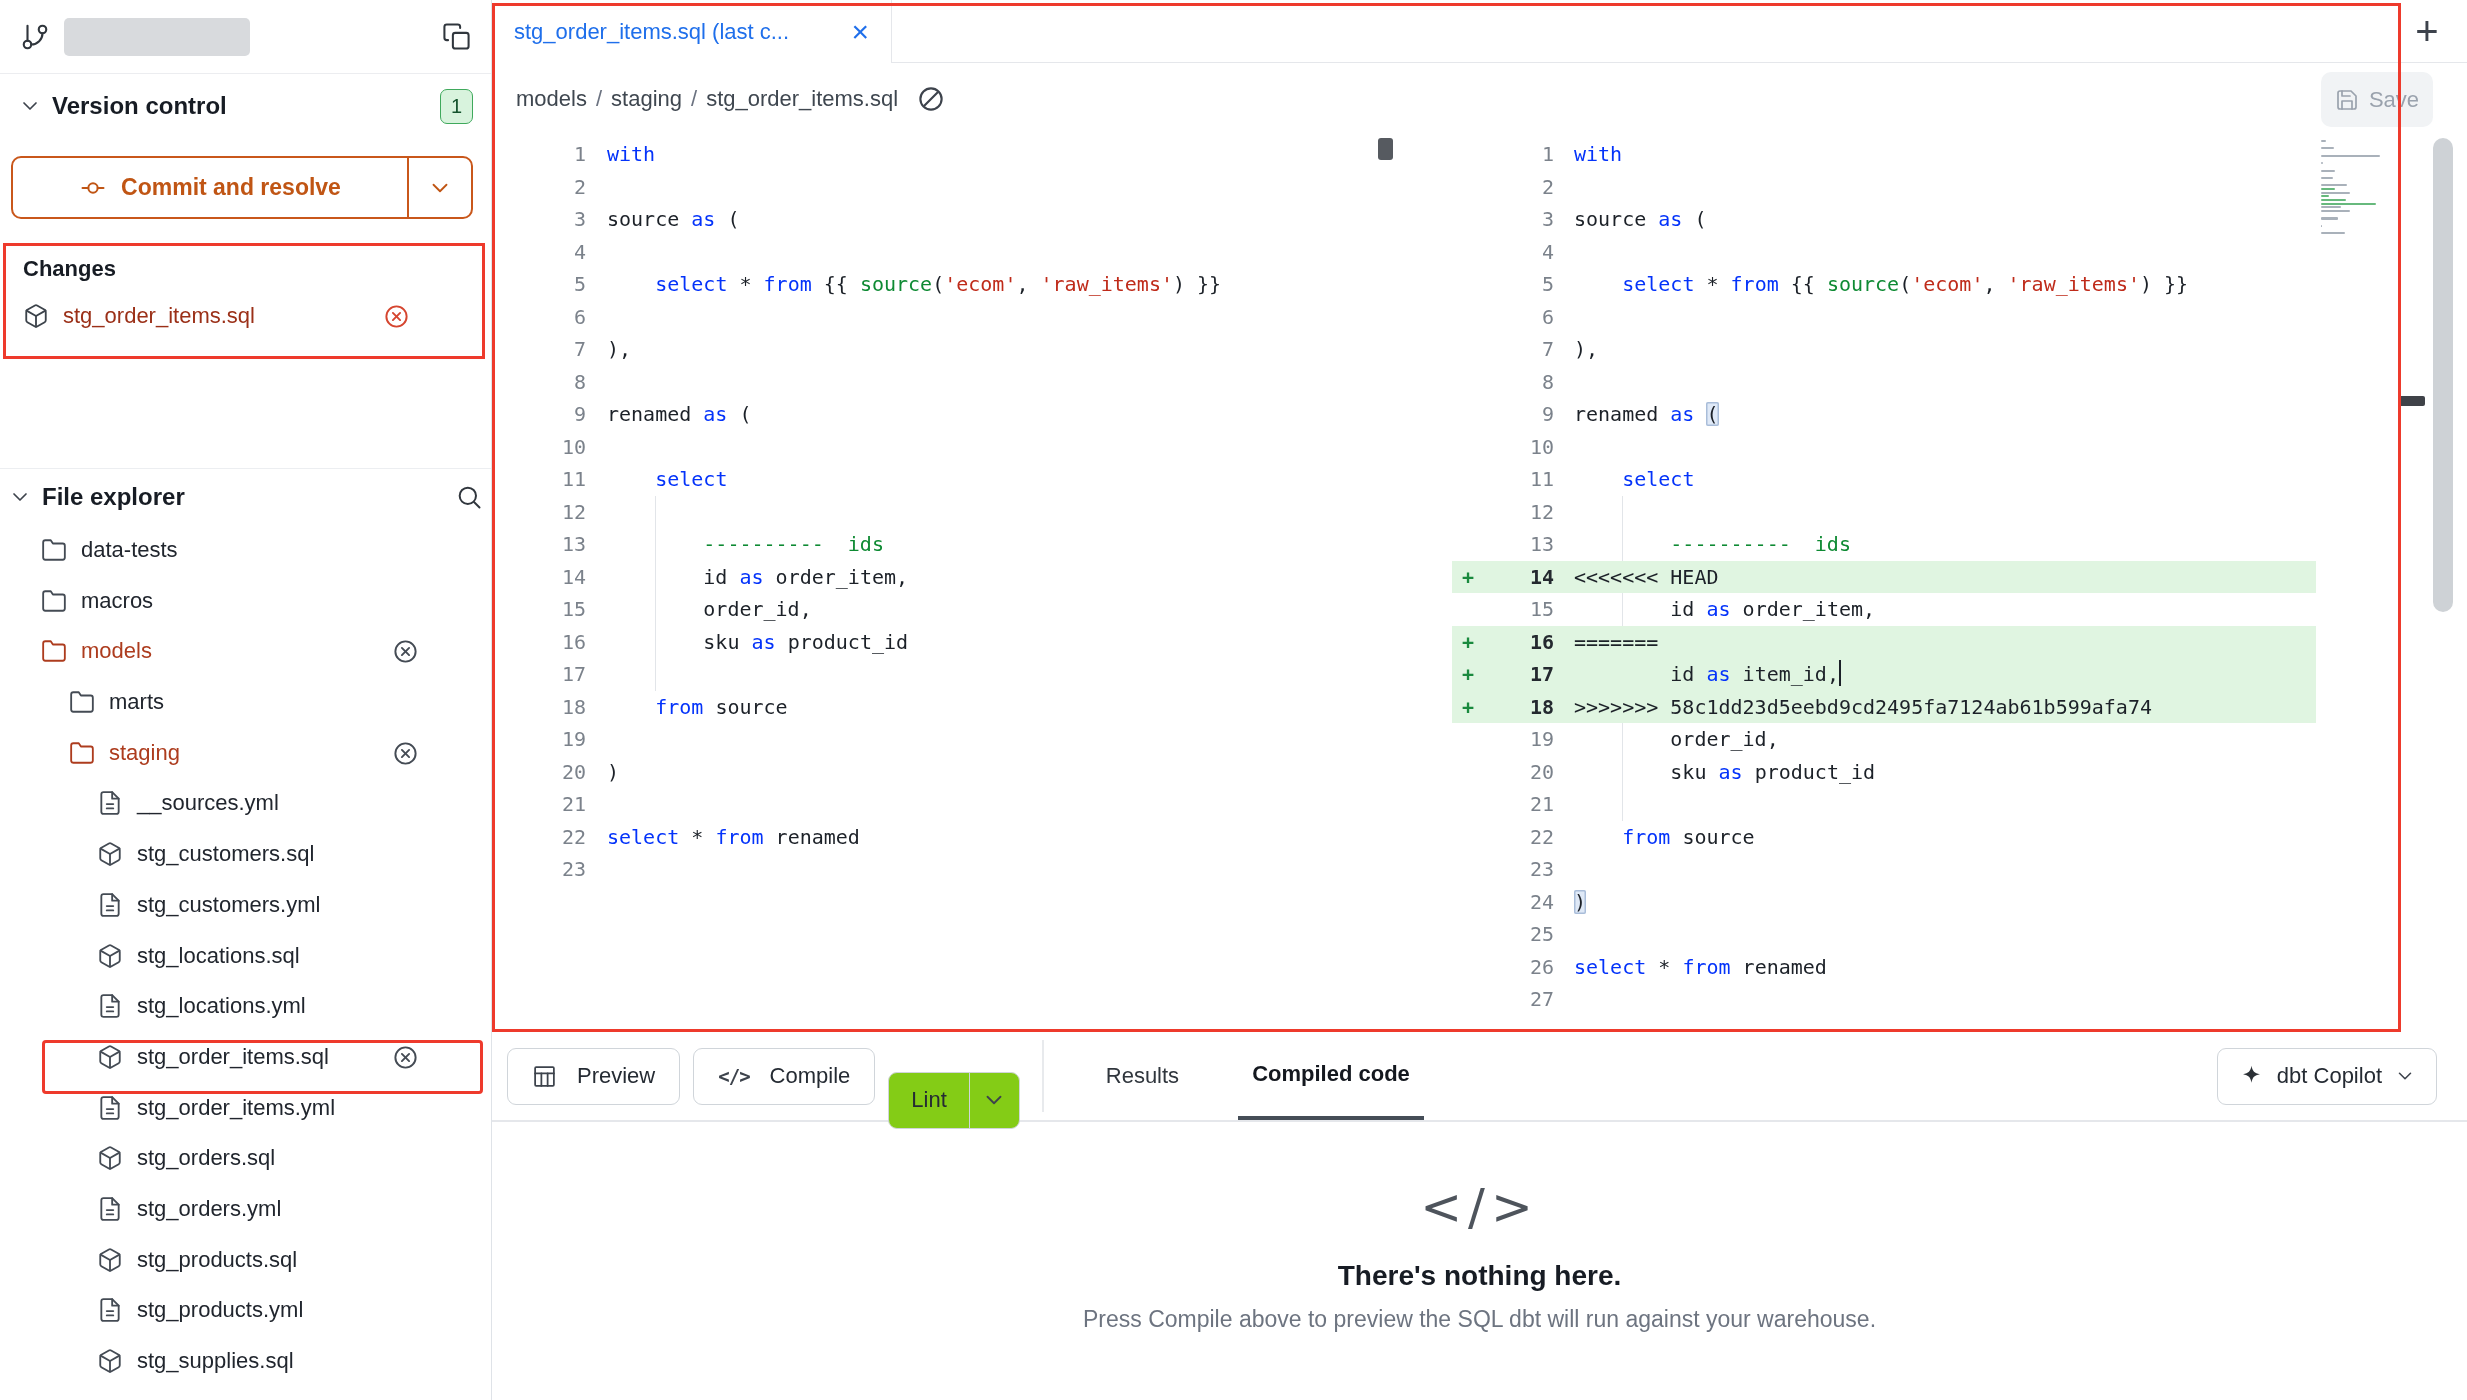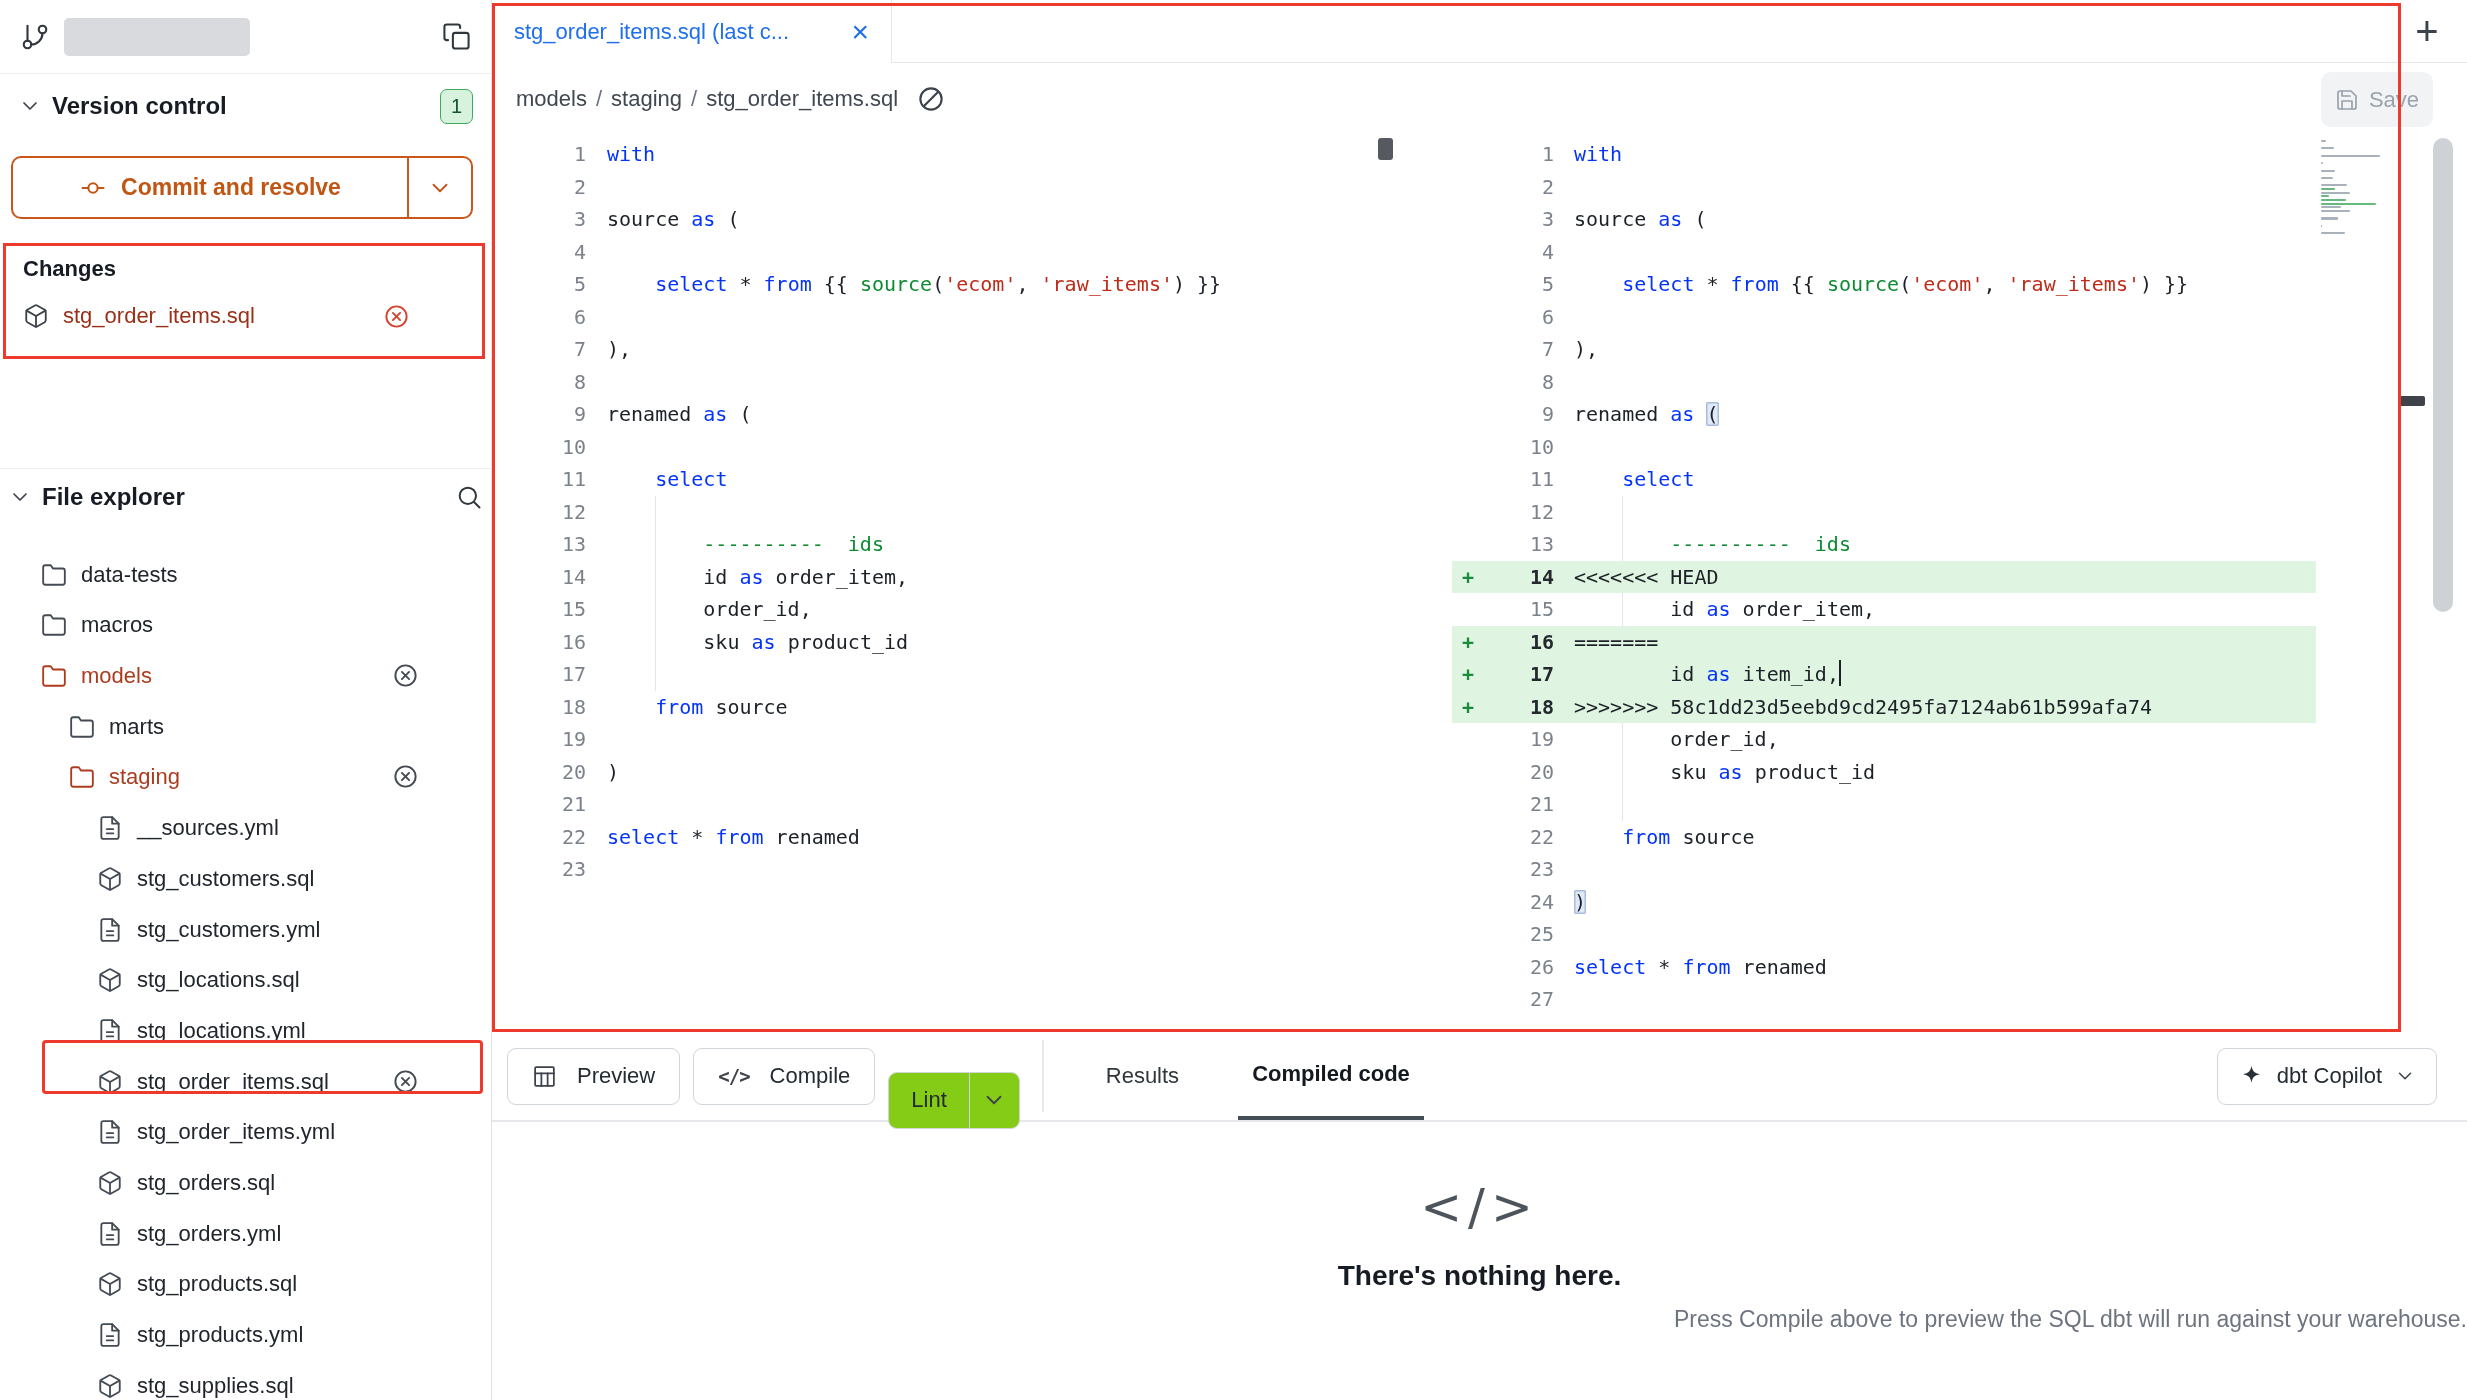--- a/index.html
+++ b/index.html
@@ -32,21 +32,21 @@
   .change-name{margin-left:14px;color:#9b3018;}
   .discard{color:var(--discard-red,#d5452f);cursor:pointer;}
   .discard svg{width:27px;height:27px;}
   .change-row .discard{position:absolute;left:380px;}
   .sb-divider{position:absolute;left:0;top:468px;width:100%;height:1px;background:#eceef1;}
   .fx-header{position:absolute;left:0;top:474px;width:100%;height:46px;display:flex;align-items:center;padding:0 8px;}
   .fx-label{font-size:24px;font-weight:600;color:#171c24;margin-left:10px;}
   .search-ic{margin-left:auto;color:#30363d;cursor:pointer;}
   .search-ic svg{width:28px;height:28px;}
   .tree{position:absolute;left:0;top:537px;width:100%;}
-  .tree-row{position:relative;height:50.7px;display:flex;align-items:flex-end;font-size:22px;color:#21262e;cursor:pointer;}
+  .tree-row{position:relative;height:50.7px;display:flex;align-items:flex-start;font-size:22px;color:#21262e;cursor:pointer;}
   .tree-row .icn{color:#444b54;margin-right:14px;}
   .lvl0{padding-left:41px;}
   .lvl1{padding-left:69px;}
   .lvl2{padding-left:97px;}
   .tree-row.modified .tree-name{color:var(--modified-red,#ad3c1e);}
   .tree-row.modified .type-ic{color:var(--modified-red,#ad3c1e);}
   .tree-discard{position:absolute;left:392px;margin:0 !important;}
 
   
   .main{position:absolute;left:492px;top:0;right:0;bottom:0;background:#fff;}
@@ -106,21 +106,21 @@
   .compiled-tab{height:100%;display:flex;align-items:center;padding:0 14px;font-size:22px;font-weight:600;color:#14181f;border-bottom:4px solid #454d57;margin-left:45px;cursor:pointer;}
   .copilot-btn{margin-left:auto;margin-right:30px;height:57px;border:1.5px solid #d0d5da;border-radius:9px;background:#fff;display:flex;align-items:center;gap:12px;font-size:22px;color:#252b33;padding:0 20px;font-family:inherit;cursor:pointer;}
   .copilot-btn .star{color:#2b3036;}
   .copilot-btn .star svg{width:27px;height:27px;}
   .copilot-btn .chev svg{width:22px;height:22px;}
 
   
   .empty{position:absolute;left:0;top:1124px;width:100%;text-align:center;}
   .empty-icon{margin-top:54px;font-size:50px;font-weight:500;color:#4e545c;letter-spacing:6px;font-family:"DejaVu Sans",sans-serif;}
   .empty-title{margin-top:24px;font-size:28px;font-weight:700;color:#171c24;}
-  .empty-sub{margin-top:14px;font-size:23px;color:#6d7480;text-align:right;}
+  .empty-sub{margin-top:14px;font-size:23px;color:#6d7480;}
 
   
   .annot{position:absolute;border:3px solid var(--annotation,#ee3a2c);z-index:100;pointer-events:none;}
   #annot-main{left:492px;top:3px;width:1909px;height:1029px;}
   #annot-changes{left:3px;top:243px;width:482px;height:116px;}
   #annot-tree{left:42px;top:1040px;width:441px;height:54px;border-radius:4px;}
 </style>
 </head>
 <body>
 

